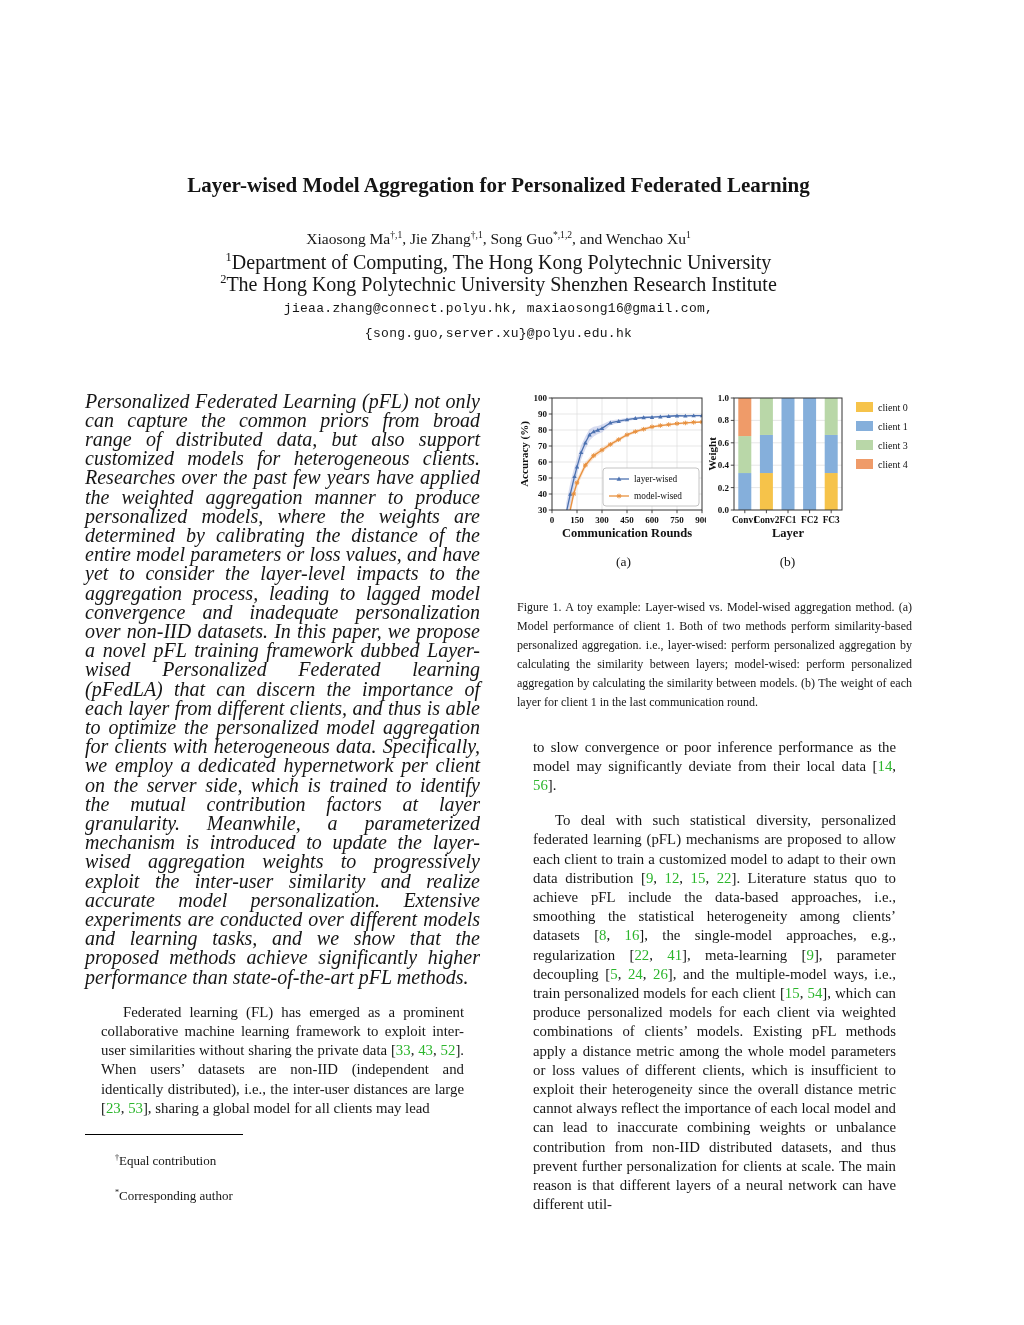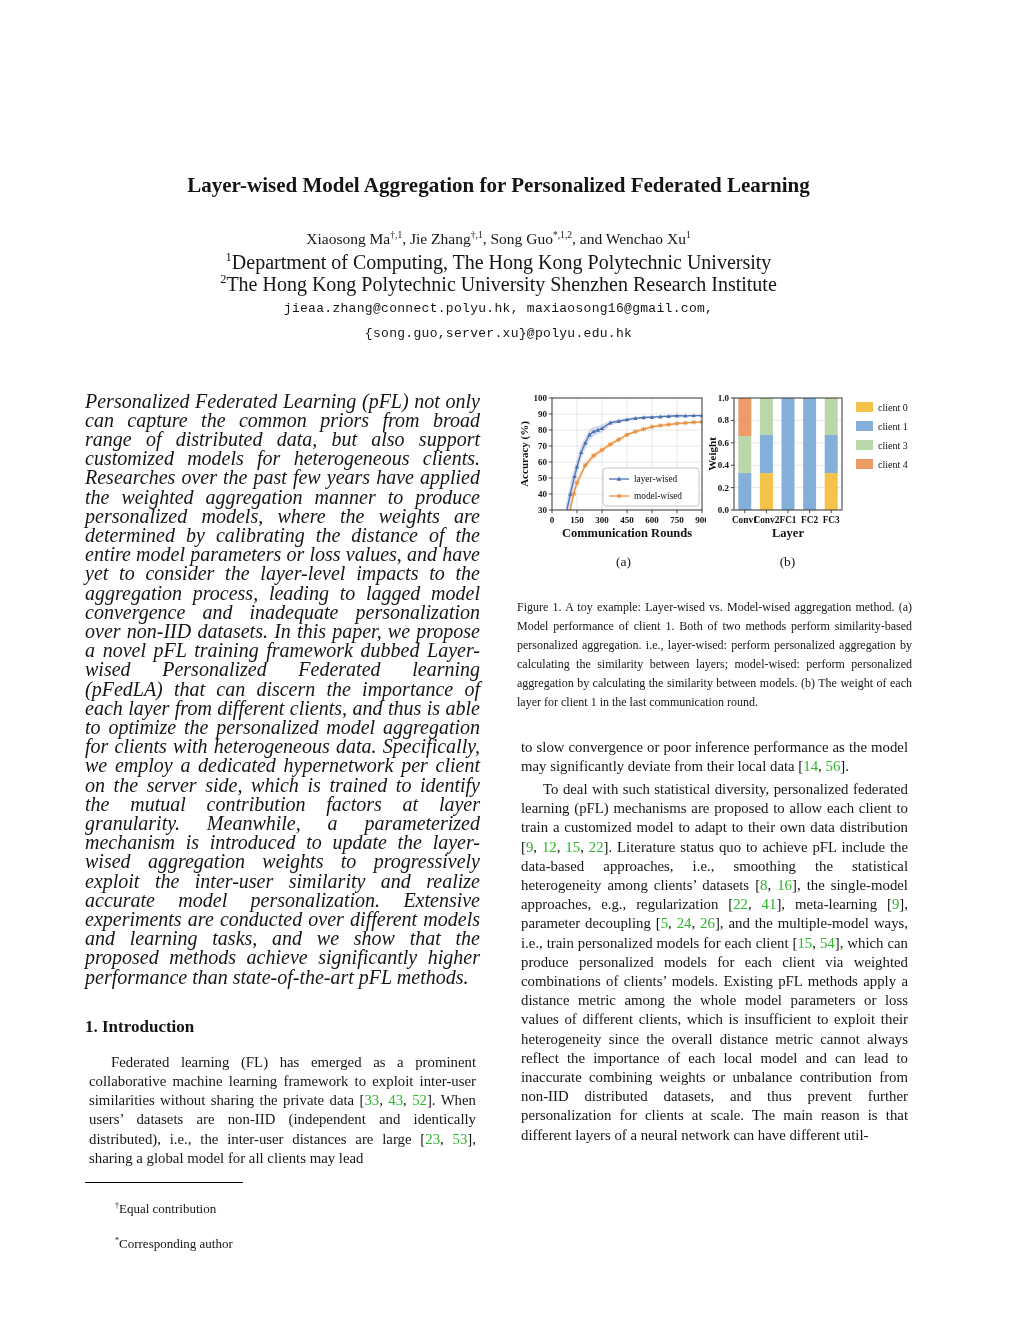--- a/index.html
+++ b/index.html
@@ -11,21 +11,21 @@
   .authors{margin-top:30px;font-size:15.5px;line-height:22.5px;}
   .affil{font-size:20px;line-height:22.5px;}
   .email{font-family:"Liberation Mono","DejaVu Sans Mono",monospace;font-size:13px;line-height:25px;letter-spacing:0.3px;}
   sup{font-size:0.62em;vertical-align:super;line-height:0;}
   .cols{display:flex;margin-top:46px;}
   .col-left{width:395px;margin-right:37px;}
   .col-right{width:395px;}
   .abs-head{font-size:17px;font-weight:bold;text-align:center;margin:0 0 16px 0;}
   .abs-body{font-style:italic;font-size:20px;line-height:19.2px;text-align:justify;margin:0;}
   .sec-head{font-size:17px;font-weight:bold;margin:30px 0 16px 0;}
-  .para{font-size:14.8px;line-height:19.2px;text-align:justify;margin:4px;}
+  .para{font-size:14.8px;line-height:19.2px;text-align:justify;margin:16px;}
   .indent{text-indent:22px;}
   .para + .para{margin-top:2px;}
   .cite{color:var(--cite,#2bb52b);}
   .footnote-block{margin-top:14px;}
   .footnote-rule{width:158px;border:none;border-top:1.2px solid #000;margin:0 0 6px 0;}
   .footnote{font-size:13px;line-height:19px;padding-left:14px;margin:16px;}
   .figure-row{display:flex;align-items:flex-start;}
   .subcap-row{display:flex;font-size:13.5px;margin-top:4px;}
   .sub-a{width:190px;text-align:center;padding-left:24px;box-sizing:border-box;}
   .sub-b{width:207px;text-align:center;padding-right:43px;box-sizing:border-box;}
@@ -45,21 +45,20 @@
       <div class="affil"><sup>1</sup>Department of Computing, The Hong Kong Polytechnic University</div>
       <div class="affil"><sup>2</sup>The Hong Kong Polytechnic University Shenzhen Research Institute</div>
       <div class="email">jieaa.zhang@connect.polyu.hk, maxiaosong16@gmail.com,</div>
       <div class="email">{song.guo,server.xu}@polyu.edu.hk</div>
     </div>
 
     <div class="cols">
 
       <div class="col-left">
         <p class="abs-body">Personalized Federated Learning (pFL) not only can capture the common priors from broad range of distributed data, but also support customized models for heterogeneous clients.  Researches over the past few years have applied the weighted aggregation manner to produce personalized models, where the weights are determined by calibrating the distance of the entire model parameters or loss values, and have yet to consider the layer-level impacts to the aggregation process, leading to lagged model convergence and inadequate personalization over non-IID datasets.  In this paper, we propose a novel pFL training framework dubbed Layer-wised Personalized Federated learning (pFedLA) that can discern the importance of each layer from different clients, and thus is able to optimize the personalized model aggregation for clients with heterogeneous data.  Specifically, we employ a dedicated hypernetwork per client on the server side, which is trained to identify the mutual contribution factors at layer granularity. Meanwhile, a parameterized mechanism is introduced to update the layer-wised aggregation weights to progressively exploit the inter-user similarity and realize accurate model personalization. Extensive experiments are conducted over different models and learning tasks, and we show that the proposed methods achieve significantly higher performance than state-of-the-art pFL methods.</p>
-        <div class="sec-head">1. Introduction</div>
         <p class="para indent">Federated learning (FL) has emerged as a prominent collaborative machine learning framework to exploit inter-user similarities without sharing the private data [<span class="cite">33</span>, <span class="cite">43</span>, <span class="cite">52</span>]. When users’ datasets are non-IID (independent and identically distributed), i.e., the inter-user distances are large [<span class="cite">23</span>, <span class="cite">53</span>], sharing a global model for all clients may lead</p>
         <div class="footnote-block">
           <hr class="footnote-rule">
           <p class="footnote"><sup>†</sup>Equal contribution</p>
           <p class="footnote"><sup>*</sup>Corresponding author</p>
         </div>
       </div>
 
       <div class="col-right">
         <div class="figure-row">

